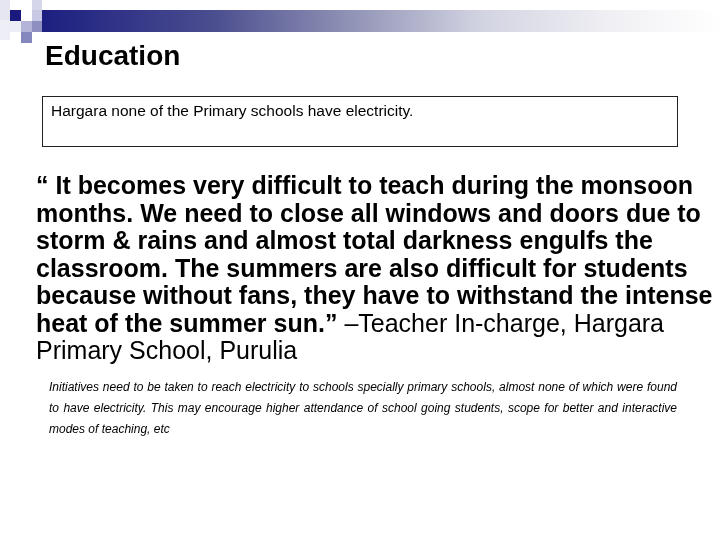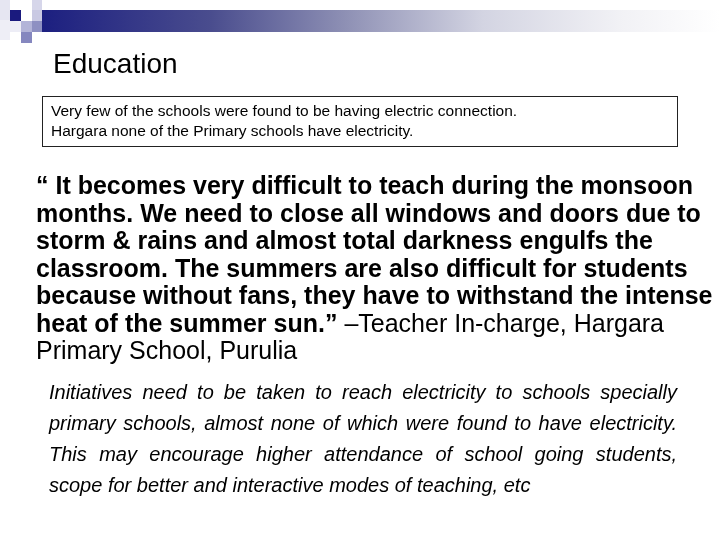--- a/index.html
+++ b/index.html
@@ -9,40 +9,40 @@
       font-family: "Liberation Sans", sans-serif;
       color: #000;
     }
     .sq { position: absolute; }
     .gradient-bar {
       position: absolute; left: 42px; top: 10px; width: 678px; height: 22px;
       background: linear-gradient(to right, #1c1f80 0%, #4a4d8e 25%, #8f91b5 45%, #d3d4e2 65%, #f1f1f5 85%, #ffffff 100%);
     }
     .title {
       position: absolute; left: 45px; top: 38px;
-      font-size: 28px; line-height: 36px; font-weight: normal;
-      margin: 8px;
+      font-size: 28px; line-height: 36px; font-weight: bold;
+      margin: 0;
     }
     .summary-box {
       position: absolute; left: 42px; top: 96px; width: 636px; height: 51px;
       box-sizing: border-box; border: 1px solid #222;
       padding: 4px 0 0 8px;
       font-size: 15.5px; line-height: 20px;
     }
     .summary-box div { white-space: nowrap; }
     .quote {
       position: absolute; left: 36px; top: 172px; width: 680px;
       font-size: 25px; line-height: 27.5px; 
       margin: 0;
     }
     .quote .q-body { font-weight: bold; }
     .quote .q-attr { font-weight: normal; }
     .initiative {
       position: absolute; left: 49px; top: 377px; width: 628px;
-      font-size: 20px; line-height: 31px; font-style: italic;
+      font-size: 12px; line-height: 21px; font-style: italic;
       text-align: justify; margin: 0;
     }
   </style>
 </head>
 <body>
 
 <div class="sq" style="left:0;top:0;width:10px;height:20px;background:#e6e6f2;"></div>
 <div class="sq" style="left:0;top:20px;width:10px;height:20px;background:#eeeef6;"></div>
 <div class="sq" style="left:32px;top:0;width:10px;height:10px;background:#d6d6ea;"></div>
 <div class="sq" style="left:10px;top:10px;width:11px;height:11px;background:#1a1a7e;"></div>
@@ -50,21 +50,20 @@
 <div class="sq" style="left:21px;top:21px;width:11px;height:11px;background:#b3b4d8;"></div>
 <div class="sq" style="left:32px;top:21px;width:10px;height:11px;background:#8e90c2;"></div>
 <div class="sq" style="left:21px;top:32px;width:11px;height:11px;background:#8587bf;"></div>
 <div class="sq" style="left:10px;top:21px;width:11px;height:11px;background:#ededf6;"></div>
 
 <div class="gradient-bar"></div>
 
 <h1 class="title">Education</h1>
 
 <div class="summary-box">
-  <div>Very few of the schools were found to be having electric connection.</div>
   <div>Hargara none of the Primary schools have electricity.</div>
 </div>
 
 <p class="quote">
   <span class="q-body">“ It becomes very difficult to teach during the monsoon months. We need to close all windows and doors due to storm &amp; rains and almost total darkness engulfs the classroom. The summers are also difficult for students because without fans, they have to withstand the intense heat of the summer sun.”</span><span class="q-attr"> –Teacher In-charge, Hargara Primary School, Purulia</span>
 </p>
 
 <p class="initiative">Initiatives need to be taken to reach electricity to schools specially primary schools, almost none of which were found to have electricity. This may encourage higher attendance of school going students, scope for better and interactive modes of teaching, etc</p>
 
 </body></html>

